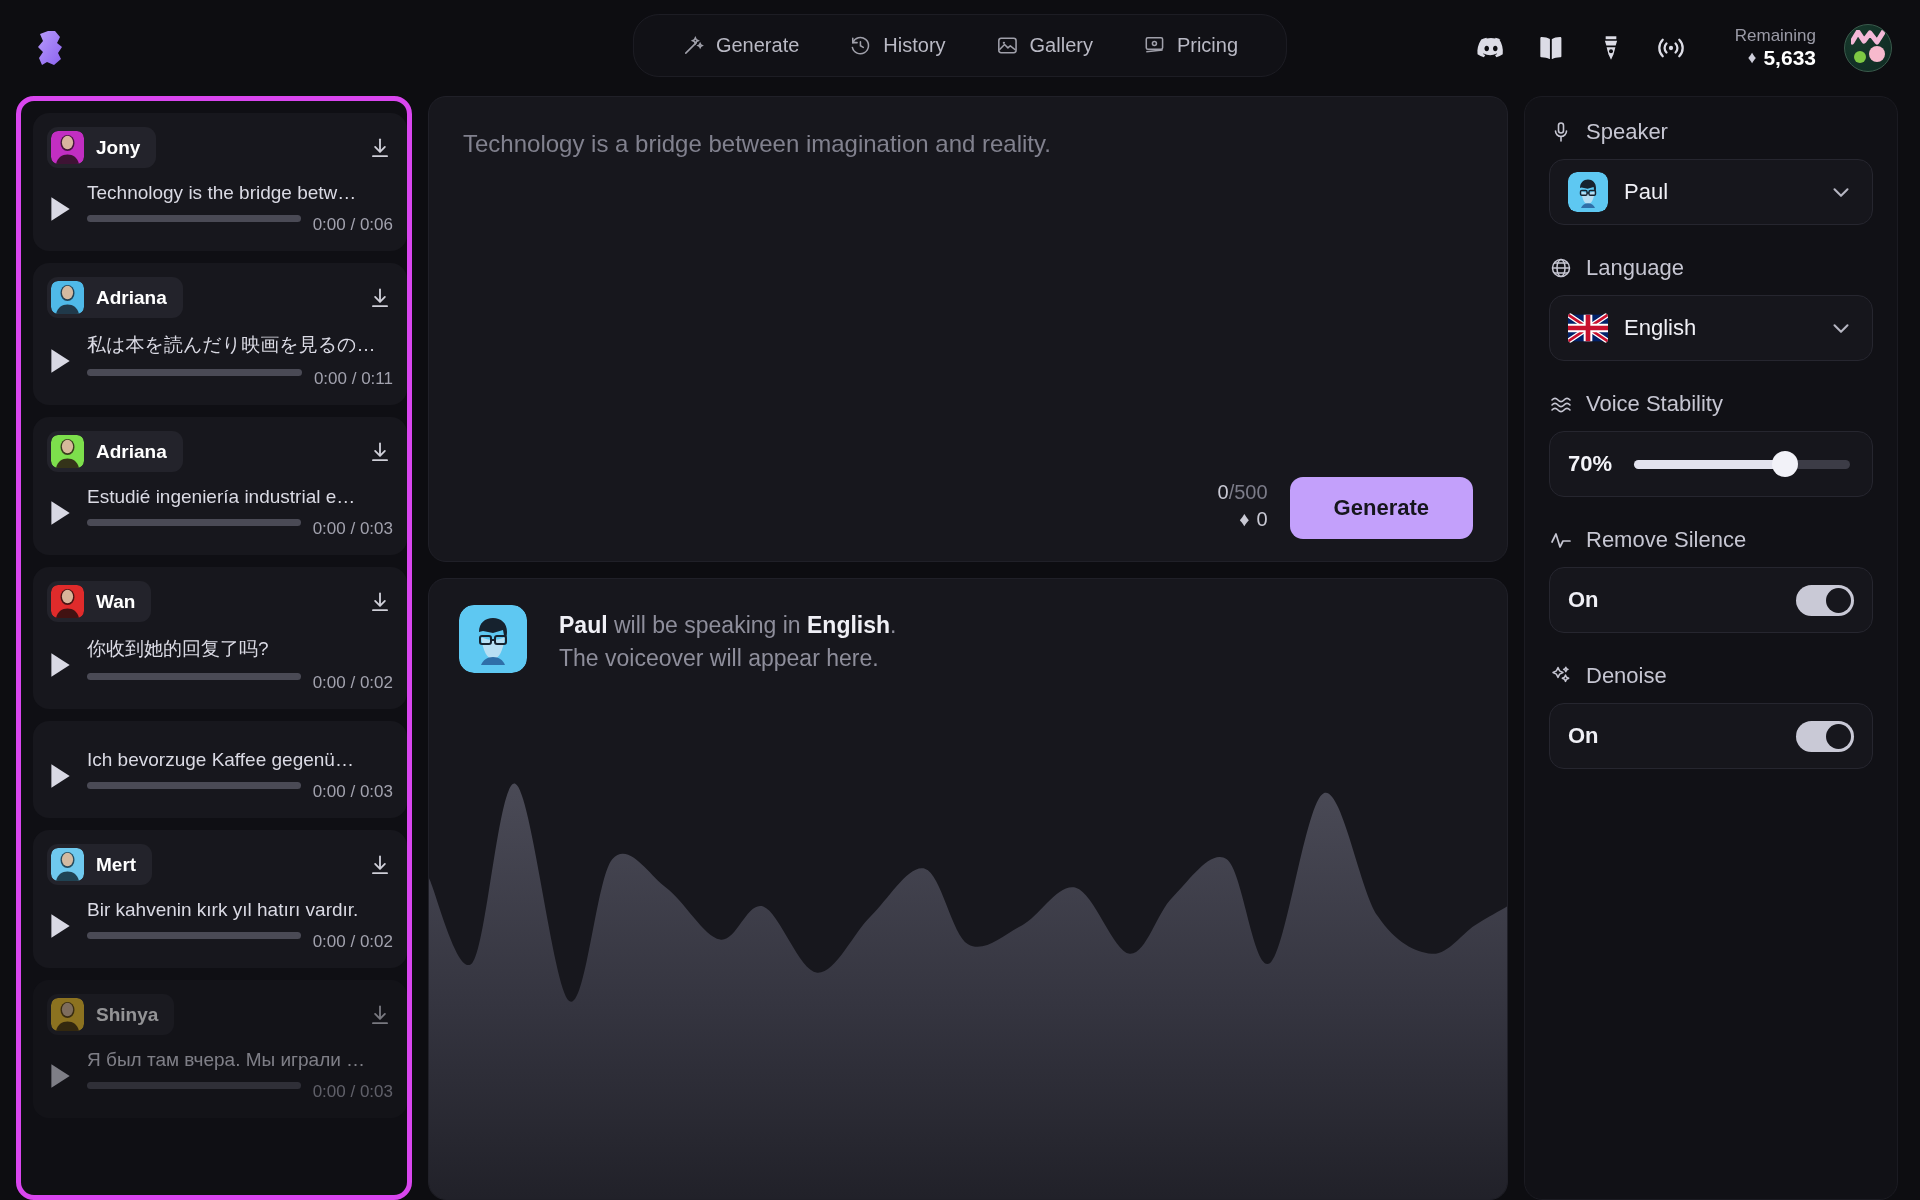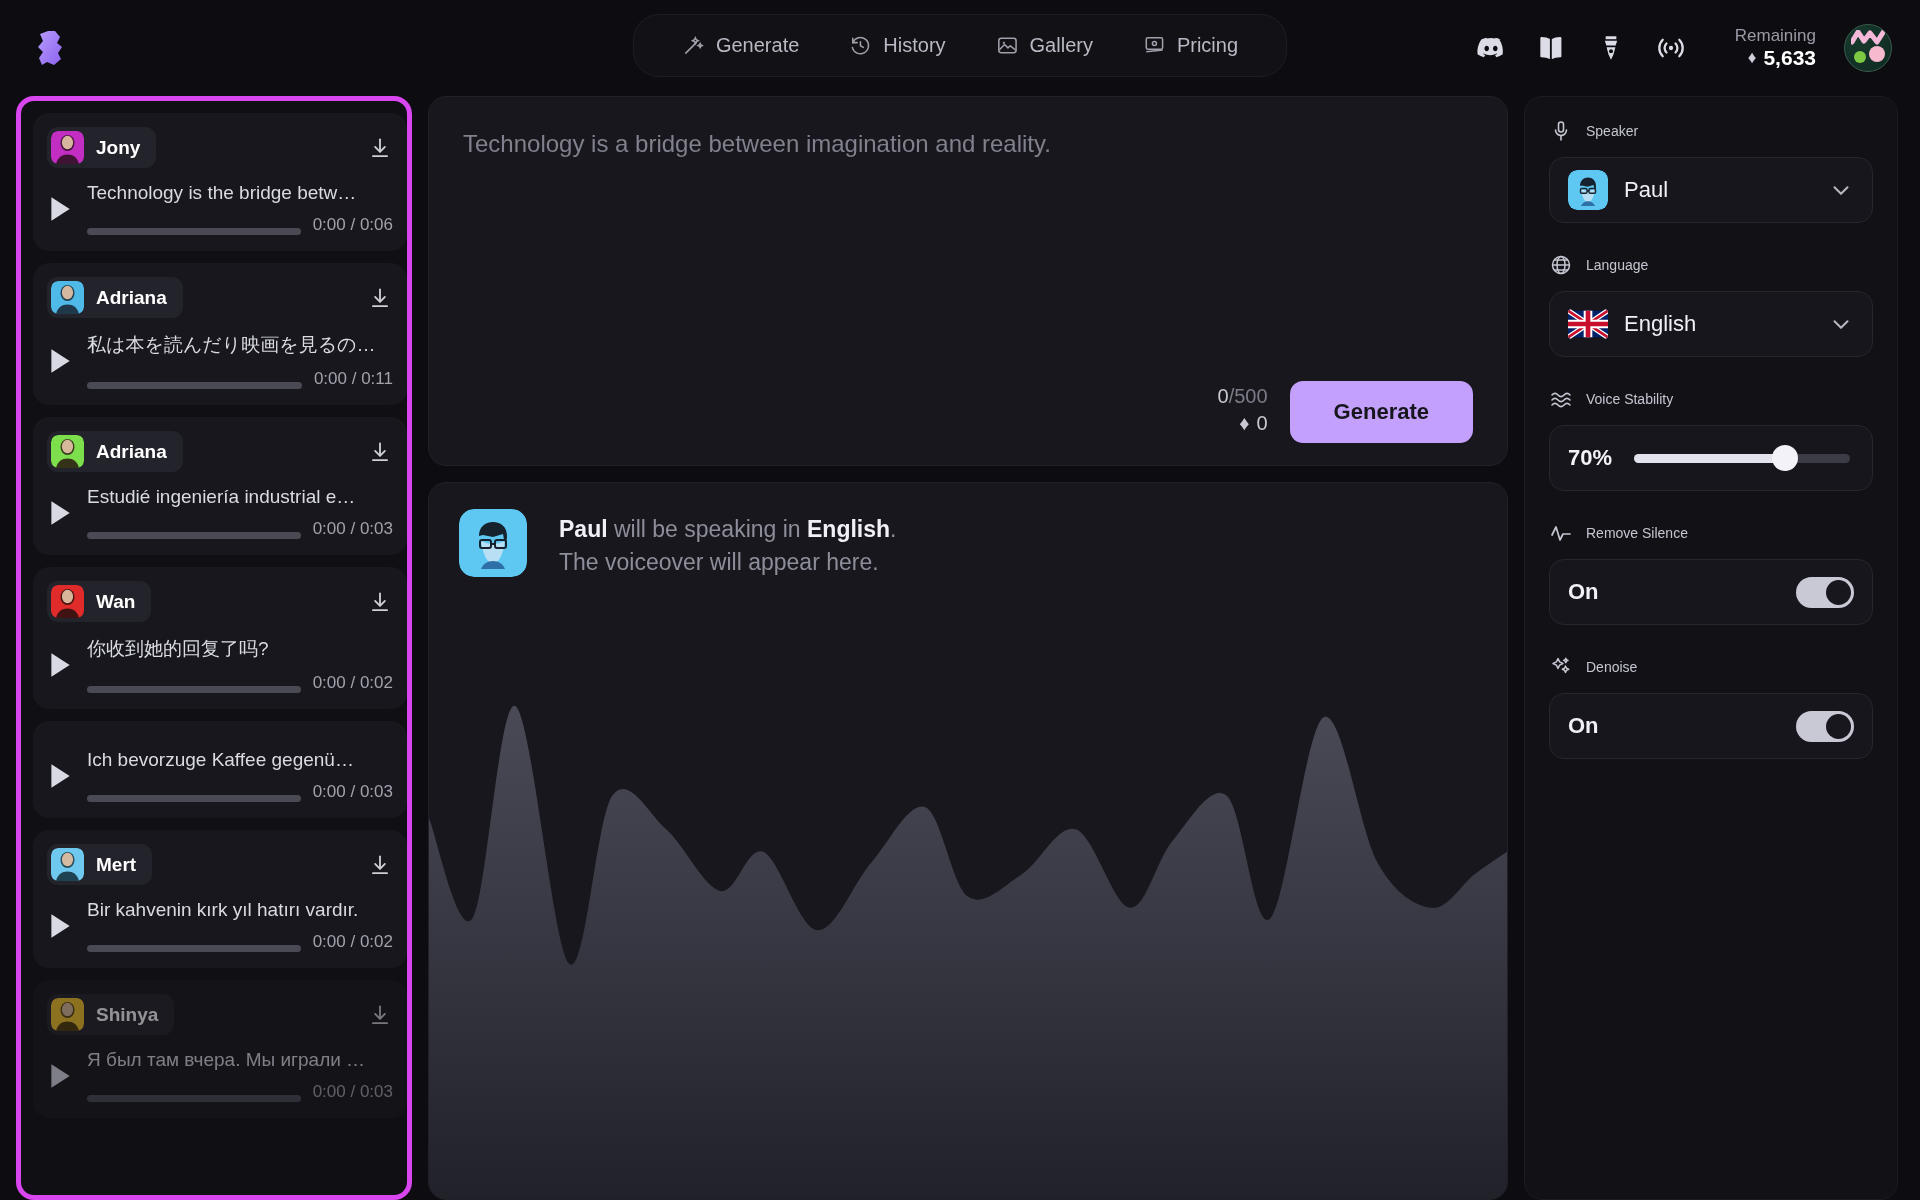--- a/index.html
+++ b/index.html
@@ -113,31 +113,31 @@
   .dl svg { width:100%; height:100%; }
   .vcard-body { display: flex; align-items: center; gap: 14px; margin-top: 14px; }
   .playbtn { width: 26px; height: 28px; flex: 0 0 auto; cursor: pointer; }
   .playbtn svg { width: 100%; height: 100%; }
   .vtext-col { flex: 1 1 auto; min-width: 0; }
   .vline {
     font-size: 19px; color: #dadae4;
     white-space: nowrap; overflow: hidden; text-overflow: ellipsis;
     margin-bottom: 11px;
   }
-  .prow { display: flex; align-items: flex-end; gap: 12px; }
+  .prow { display: flex; align-items: flex-start; gap: 12px; }
   .pbar { flex: 1 1 auto; height: 7px; background: #4a4a55; border-radius: 4px; }
   .ptime { font-size: 17px; color: #a2a2ae; white-space: nowrap; }
 
   
   .center { flex: 1 1 auto; display: flex; flex-direction: column; gap: 16px; min-width: 0; }
   .editor {
     background: #17171d;
     border: 1px solid #202028;
     border-radius: 18px;
-    height: 370px;
+    height: 466px;
     padding: 30px 34px 22px 34px;
     display: flex; flex-direction: column;
     position: relative;
   }
   .editor-placeholder {
     font-size: 24px; color: #81818e; line-height: 1.4;
     flex: 1 1 auto; cursor: text;
   }
   .editor-foot { display: flex; align-items: flex-end; justify-content: flex-end; gap: 22px; }
   .counter { text-align: right; line-height: 1.35; padding-bottom: 6px; }
@@ -176,21 +176,21 @@
   
   .rightpanel {
     width: 374px; flex: 0 0 374px;
     background: #111116;
     border: 1px solid #1b1b22;
     border-radius: 18px;
     padding: 22px 24px;
   }
   .sec-label {
     display: flex; align-items: center; gap: 13px;
-    color: #c6c6d2; font-size: 14px;
+    color: #c6c6d2; font-size: 22px;
     margin-bottom: 14px;
   }
   .sec-label .ico { width: 24px; height: 24px; color: #c6c6d2; }
   .sec-label .ico svg { width: 100%; height: 100%; }
   .control {
     background: #16161c;
     border: 1px solid #26262f;
     border-radius: 15px;
     height: 66px;
     display: flex; align-items: center;

